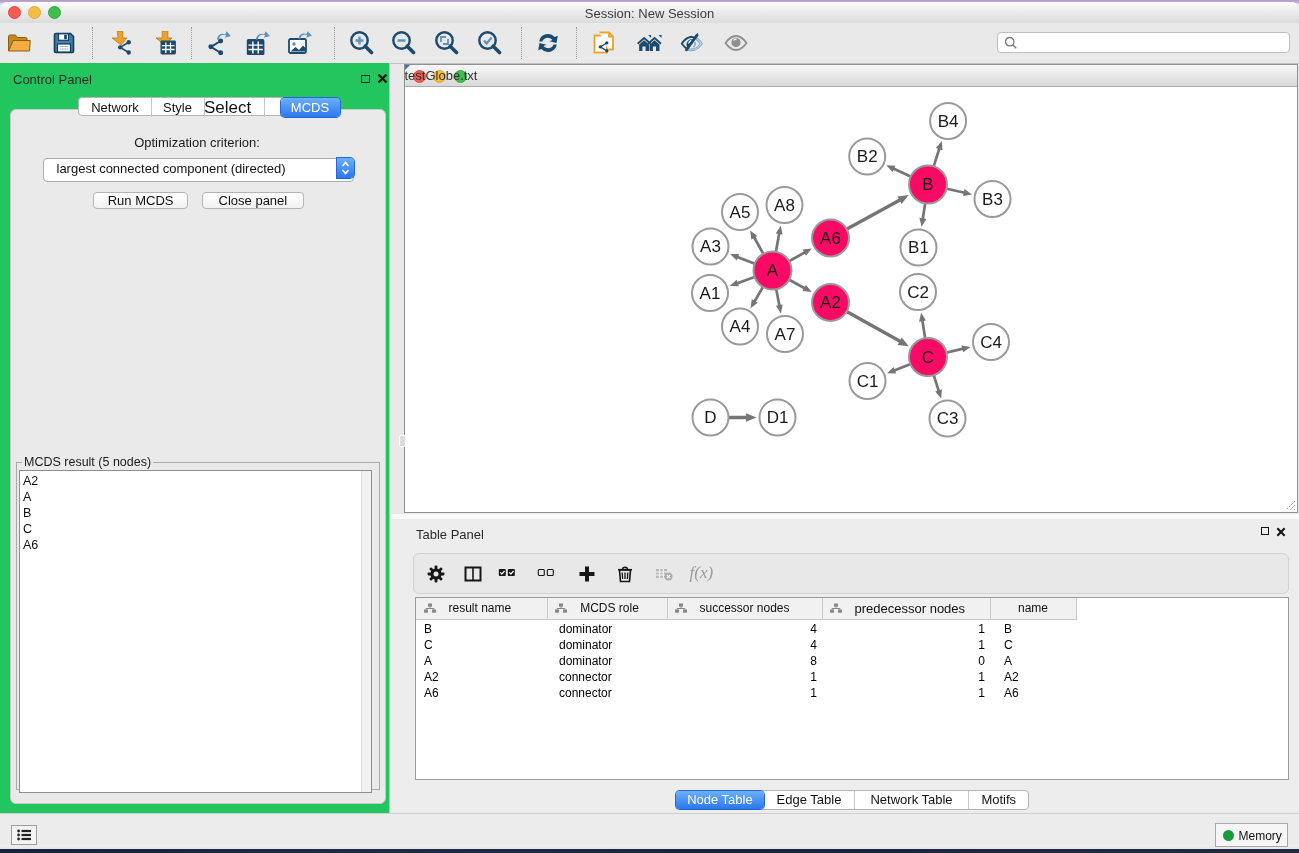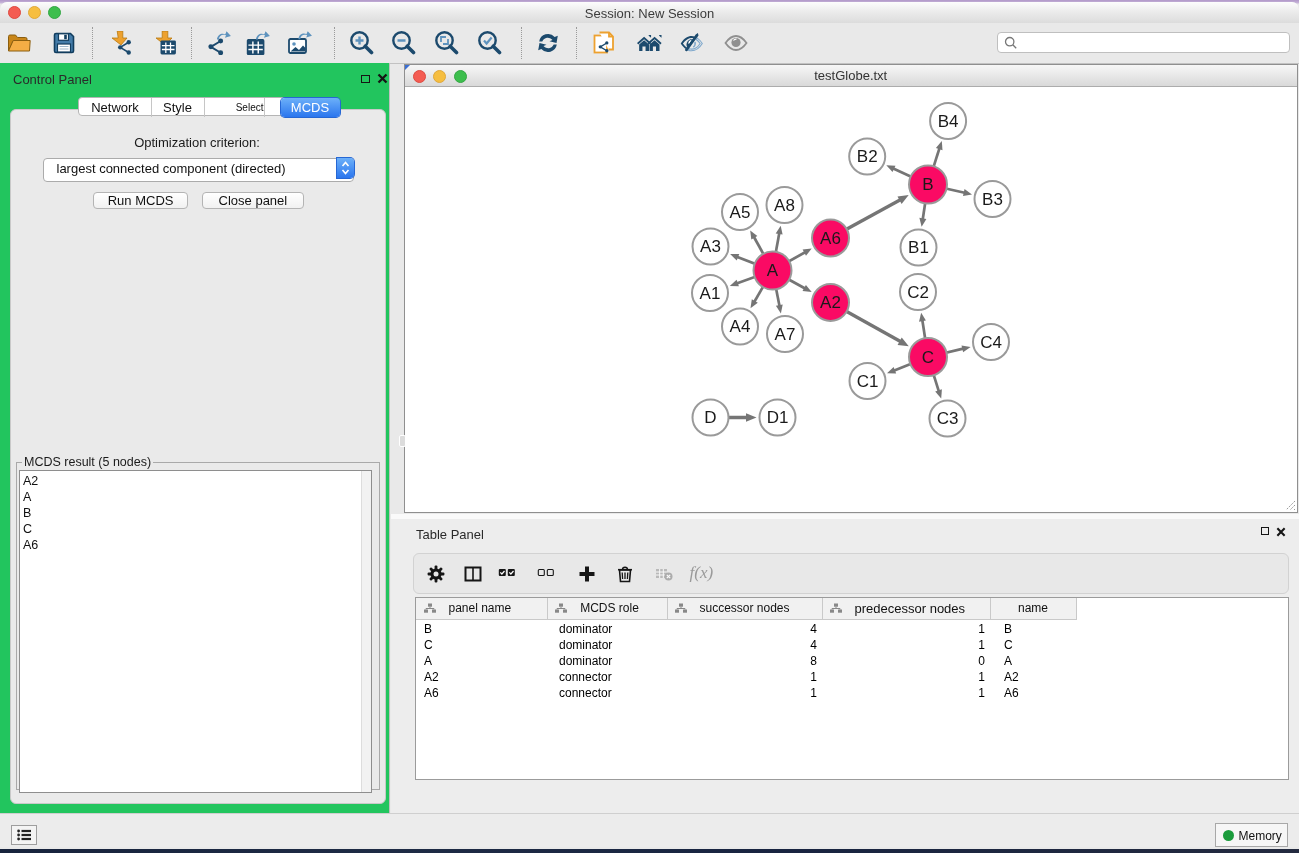--- a/index.html
+++ b/index.html
@@ -150,21 +150,21 @@
 <div style="position:absolute;left:0;top:63px;width:390px;height:750px;background:#22c55e;border-right:1px solid #C0C0C0;box-sizing:border-box">
 <div style="position:absolute;left:13px;top:9px;font-size:13px;color:#2a2a2a">Control Panel</div>
 <div style="position:absolute;left:361px;top:11.8px;width:8.5px;height:8.5px;border:1.2px solid #151515;box-sizing:border-box"></div>
 <svg style="position:absolute;left:376.5px;top:10.2px" width="11" height="11" viewBox="0 0 11 11">
           <path d="M1.5 1.5 L9.5 9.5 M9.5 1.5 L1.5 9.5" stroke="#151515" stroke-width="2.3"></path>
         </svg>
 <div style="position:absolute;left:10px;top:46px;width:374px;height:693px;border:1px solid #C9C9C9;border-radius:6px;background:#EAEAEA"></div>
 <div style="position:absolute;left:78px;top:33.7px;width:243.5px;height:19px;background:#fff;border:1px solid #B5B5B5;border-radius:4px;box-sizing:border-box">
 <div style="position:absolute;left:0px;top:0;width:72px;height:19px;line-height:19px;text-align:center;font-size:13px;color:#111;border-right:1px solid #C6C6C6;">Network</div>
           <div style="position:absolute;left:72px;top:0;width:53px;height:19px;line-height:19px;text-align:center;font-size:13px;color:#111;border-right:1px solid #C6C6C6;">Style</div>
-          <div style="position:absolute;left:125px;top:0;width:59.5px;height:19px;line-height:19px;text-align:right;font-size:10px;color:#111;border-right:1px solid #C6C6C6;">Select</div>
+          <div style="position:absolute;left:125px;top:0;width:59.5px;height:19px;line-height:19px;text-align:left;font-size:17px;color:#111;border-right:1px solid #C6C6C6;">Select</div>
           <div style="position:absolute;left:184.5px;top:0;width:59px;height:19px;line-height:19px;text-align:center;font-size:13px;background:linear-gradient(#6CB0F9,#2B76EE);color:#fff;border-radius:4px;box-shadow:0 0 0 1px #2667D4;margin-left:17px;">MCDS</div>
 </div>
 <div style="position:absolute;left:11px;top:72px;width:372px;text-align:center;font-size:13px;color:#1a1a1a">Optimization criterion:</div>
 <div style="position:absolute;left:42.5px;top:95px;width:311.5px;height:24px;background:#fff;border:1px solid #ABABAB;border-radius:4px;box-sizing:border-box">
 <div style="position:absolute;left:13px;top:1px;font-size:13px;line-height:17px;color:#111">largest connected component (directed)</div>
 <div style="position:absolute;right:-1px;top:-1px;width:17px;height:20px;border-radius:0 4px 4px 0;background:linear-gradient(#6CB0F9,#2B76EE);box-shadow:0 0 0 1px #2667D4">
 <svg width="17" height="20" viewBox="0 0 17 20">
               <path d="M5.5 8 l3-3.5 3 3.5" stroke="#fff" stroke-width="1.6" fill="none"></path>
               <path d="M5.5 12 l3 3.5 3-3.5" stroke="#fff" stroke-width="1.6" fill="none"></path>
             </svg>
@@ -184,21 +184,21 @@
             <div style="height:16.1px;line-height:16.1px">A6</div>
           </div>
 <div style="position:absolute;right:0;top:0;width:9px;height:100%;background:#F2F2F2;border-left:1px solid #DDD"></div>
 </div>
 </div>
 <div style="position:absolute;left:403.5px;top:64px;width:894.5px;height:449px;background:#fff;border:1px solid #8F8F8F;box-sizing:border-box">
 <div style="position:absolute;left:0;top:0;width:100%;height:21.5px;background:linear-gradient(#F7F7F7,#D9D9D9);border-bottom:1px solid #ACACAC;box-sizing:border-box">
 <div style="position:absolute;left:8px;top:5px;width:11px;height:11px;border-radius:50%;background:#F45C52;border:0.5px solid #DD4A41"></div>
 <div style="position:absolute;left:28.5px;top:5px;width:11px;height:11px;border-radius:50%;background:#F6BE40;border:0.5px solid #DFA83A"></div>
 <div style="position:absolute;left:49px;top:5px;width:11px;height:11px;border-radius:50%;background:#3DBE4D;border:0.5px solid #34A644"></div>
-<div style="position:absolute;left:0;top:3px;width:100%;text-align:center;font-size:13px;color:#333">testGlobe.txt</div>
+<div style="position:absolute;left:0;top:3px;width:100%;text-align:left;font-size:13px;color:#333">testGlobe.txt</div>
 <div style="position:absolute;left:0;top:0;width:0;height:0;border-top:5px solid #3B6FD4;border-right:5px solid transparent"></div>
 </div>
 <svg width="894" height="427" viewBox="403.5 85.5 894 427" style="position:absolute;left:-1px;top:20.5px;">
 <line x1="772.0" y1="270.0" x2="735.6" y2="255.9" stroke="#757575" stroke-width="2.7"></line>
 <polygon points="729.6,253.6 738.8,253.4 736.2,259.9" fill="#757575"></polygon>
 <line x1="772.0" y1="270.0" x2="752.9" y2="235.5" stroke="#757575" stroke-width="2.7"></line>
 <polygon points="749.7,229.9 756.9,235.6 750.8,239.0" fill="#757575"></polygon>
 <line x1="772.0" y1="270.0" x2="779.0" y2="231.5" stroke="#757575" stroke-width="2.7"></line>
 <polygon points="780.2,225.2 782.1,234.1 775.2,232.9" fill="#757575"></polygon>
 <line x1="772.0" y1="270.0" x2="805.6" y2="251.2" stroke="#757575" stroke-width="2.7"></line>
@@ -359,21 +359,21 @@
 <div style="position:absolute;left:414.5px;top:597px;width:874px;height:183px;background:#fff;border:1px solid #9B9B9B;box-sizing:border-box">
 <div style="position:absolute;left:0;top:0;width:660.4px;height:22px;background:#F1F1F1;border-bottom:1px solid #C9C9C9;box-sizing:border-box">
 <svg style="position:absolute;left:8px;top:5px" width="12" height="10" viewBox="0 0 12 10">
             <g fill="#888">
               <rect x="4" y="0.5" width="4" height="3.2"></rect>
               <rect x="0" y="6.5" width="4" height="3.2"></rect>
               <rect x="8" y="6.5" width="4" height="3.2"></rect>
               <path d="M6 3.7 v1.8 M2 6.5 v-1 h8 v1" stroke="#888" fill="none"></path>
             </g>
           </svg>
-          <div style="position:absolute;left:33px;top:3px;font-size:12px;color:#111">panel name</div>
+          <div style="position:absolute;left:33px;top:3px;font-size:12px;color:#111">result name</div>
           <svg style="position:absolute;left:139.7px;top:5px" width="12" height="10" viewBox="0 0 12 10">
             <g fill="#888">
               <rect x="4" y="0.5" width="4" height="3.2"></rect>
               <rect x="0" y="6.5" width="4" height="3.2"></rect>
               <rect x="8" y="6.5" width="4" height="3.2"></rect>
               <path d="M6 3.7 v1.8 M2 6.5 v-1 h8 v1" stroke="#888" fill="none"></path>
             </g>
           </svg>
           <div style="position:absolute;left:164.7px;top:3px;font-size:12px;color:#111">MCDS role</div>
           <svg style="position:absolute;left:259px;top:5px" width="12" height="10" viewBox="0 0 12 10">
@@ -420,20 +420,26 @@
 <div style="position:absolute;left:143.5px;top:72.2px;font-size:12px;color:#000">connector</div>
 <div style="position:absolute;left:300px;top:72.2px;width:101.5px;text-align:right;font-size:12px;color:#000">1</div>
 <div style="position:absolute;left:480px;top:72.2px;width:89.5px;text-align:right;font-size:12px;color:#000">1</div>
 <div style="position:absolute;left:588.5px;top:72.2px;font-size:12px;color:#000">A2</div>
         <div style="position:absolute;left:8.5px;top:88.2px;font-size:12px;color:#000">A6</div>
 <div style="position:absolute;left:143.5px;top:88.2px;font-size:12px;color:#000">connector</div>
 <div style="position:absolute;left:300px;top:88.2px;width:101.5px;text-align:right;font-size:12px;color:#000">1</div>
 <div style="position:absolute;left:480px;top:88.2px;width:89.5px;text-align:right;font-size:12px;color:#000">1</div>
 <div style="position:absolute;left:588.5px;top:88.2px;font-size:12px;color:#000">A6</div>
 </div>
+<div style="position:absolute;left:674.6px;top:790px;width:354.7px;height:20px;background:#fff;border:1px solid #B5B5B5;border-radius:4px;box-sizing:border-box">
+<div style="position:absolute;left:0;top:0;width:88.7px;height:18px;line-height:18px;text-align:center;font-size:13px;background:linear-gradient(#6CB0F9,#2B76EE);color:#fff;border-radius:4px;box-shadow:0 0 0 1px #2667D4">Node Table</div>
+<div style="position:absolute;left:88.7px;top:0;width:90.5px;height:18px;line-height:18px;text-align:center;font-size:13px;color:#111;border-right:1px solid #C6C6C6;box-sizing:border-box">Edge Table</div>
+<div style="position:absolute;left:179.2px;top:0;width:114.5px;height:18px;line-height:18px;text-align:center;font-size:13px;color:#111;border-right:1px solid #C6C6C6;box-sizing:border-box">Network Table</div>
+<div style="position:absolute;left:293.7px;top:0;width:59px;height:18px;line-height:18px;text-align:center;font-size:13px;color:#111">Motifs</div>
+</div>
 <div style="position:absolute;left:0;top:813px;width:1299px;height:33.5px;background:#ECECEC;border-top:1px solid #CFCFCF;box-sizing:border-box">
 <div style="position:absolute;left:10.6px;top:10.5px;width:26px;height:20.5px;background:#F4F4F4;border:1px solid #9E9E9E;box-sizing:border-box">
 <svg style="position:absolute;left:5px;top:3.5px" width="14" height="12" viewBox="0 0 14 12">
             <g fill="#222">
               <circle cx="1.6" cy="2" r="1.4"></circle>
               <circle cx="1.6" cy="6" r="1.4"></circle>
               <circle cx="1.6" cy="10" r="1.4"></circle>
               <rect x="4.5" y="0.9" width="9.5" height="2.2"></rect>
               <rect x="4.5" y="4.9" width="9.5" height="2.2"></rect>
               <rect x="4.5" y="8.9" width="9.5" height="2.2"></rect>

